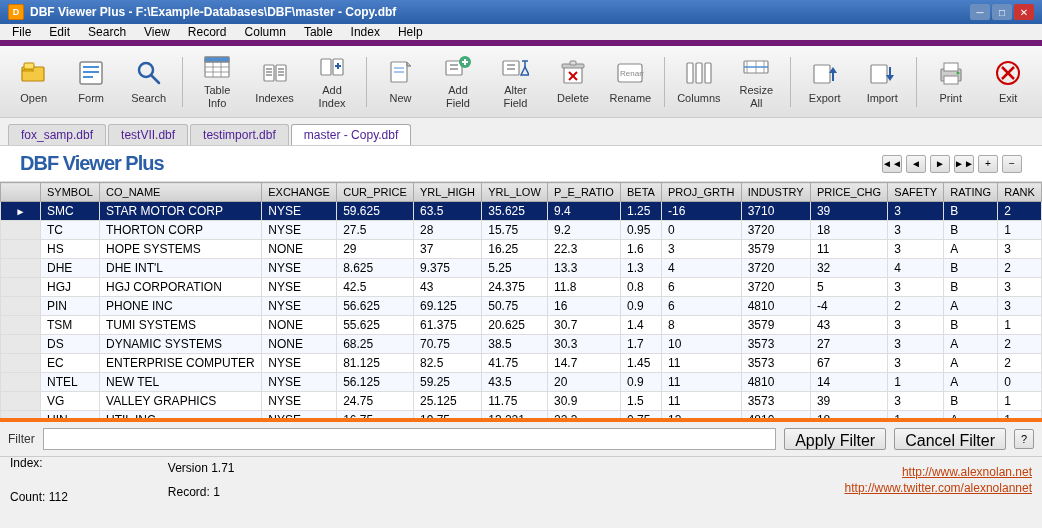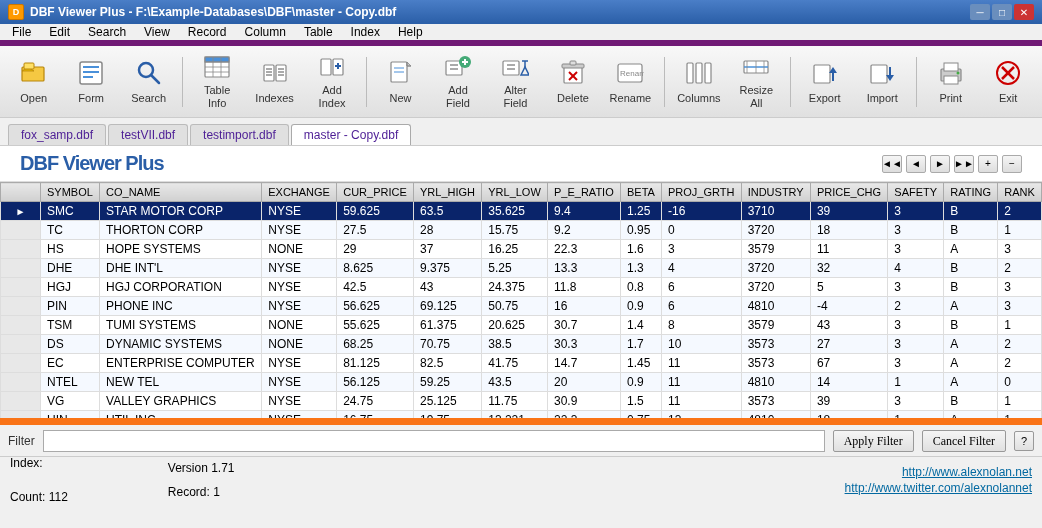--- a/index.html
+++ b/index.html
@@ -44,31 +44,31 @@
     table { border-collapse: collapse; width: max-content; min-width: 100%; font-size: 12px; }
     table thead tr th { background: linear-gradient(to bottom, #e8e8e8, #d0d0d0); border: 1px solid #aaa; padding: 3px 6px; font-weight: normal; white-space: nowrap; text-align: left; position: sticky; top: 0; z-index: 10; min-width: 40px; font-size: 11px; }
     table tbody tr { background: white; }
     table tbody tr:nth-child(even) { background: #f5f9ff; }
     table tbody tr.selected { background: #0a246a; color: white; }
     table tbody tr td { border: 1px solid #ddd; padding: 2px 6px; white-space: nowrap; font-size: 12px; }
     td.row-indicator { width: 16px; background: #e8e8e8; text-align: center; padding: 0 2px; font-size: 10px; }
     tr.selected td.row-indicator { background: #0a246a; color: white; }
 
     
-    #filter-bar { border-top: 7px solid #f97316; background: #f0f0f0; padding: 6px 8px; display: flex; align-items: center; gap: 8px; height: 38px; }
+    #filter-bar { border-top: 4px solid #f97316; background: #f0f0f0; padding: 6px 8px; display: flex; align-items: center; gap: 8px; height: 38px; }
     #filter-label { font-size: 12px; color: #333; }
     #filter-input { flex: 1; height: 22px; border: 1px solid #aaa; background: white; font-size: 12px; padding: 2px 4px; }
-    .filter-btn { padding: 3px 10px; border: 1px solid #999; background: linear-gradient(to bottom, #f5f5f5, #e0e0e0); cursor: pointer; font-size: 12px; border-radius: 2px; height: 22px; font-family: Liberation Serif, serif; }
+    .filter-btn { padding: 3px 10px; border: 1px solid #999; background: linear-gradient(to bottom, #f5f5f5, #e0e0e0); cursor: pointer; font-size: 16px; border-radius: 2px; height: 22px; }
     .filter-help { width: 20px; height: 20px; border: 1px solid #999; background: linear-gradient(to bottom, #f5f5f5, #e0e0e0); cursor: pointer; font-size: 11px; border-radius: 2px; display: flex; align-items: center; justify-content: center; }
 
     
     #status-bar { background: #f0f0f0; border-top: 1px solid #ccc; padding: 4px 10px; display: flex; align-items: center; justify-content: space-between; height: 46px; }
     #status-left { display: flex; flex-direction: column; gap: 20px; }
     #status-right { display: flex; flex-direction: column; gap: 2px; text-align: right; }
-    #status-right a { color: #0369a1; text-decoration: underline; font-size: 12px; cursor: pointer; }
+    #status-right a { color: #c2410c; text-decoration: underline; font-size: 12px; cursor: pointer; }
     #status-center { flex: 1; padding-left: 100px; display: flex; flex-direction: column; gap: 10px; }
 
     
     #table-container::-webkit-scrollbar { width: 12px; height: 12px; }
     #table-container::-webkit-scrollbar-track { background: #f0f0f0; }
     #table-container::-webkit-scrollbar-thumb { background: #aaa; border: 1px solid #888; }
 
     
     .icon svg { width: 28px; height: 28px; }
   </style>

